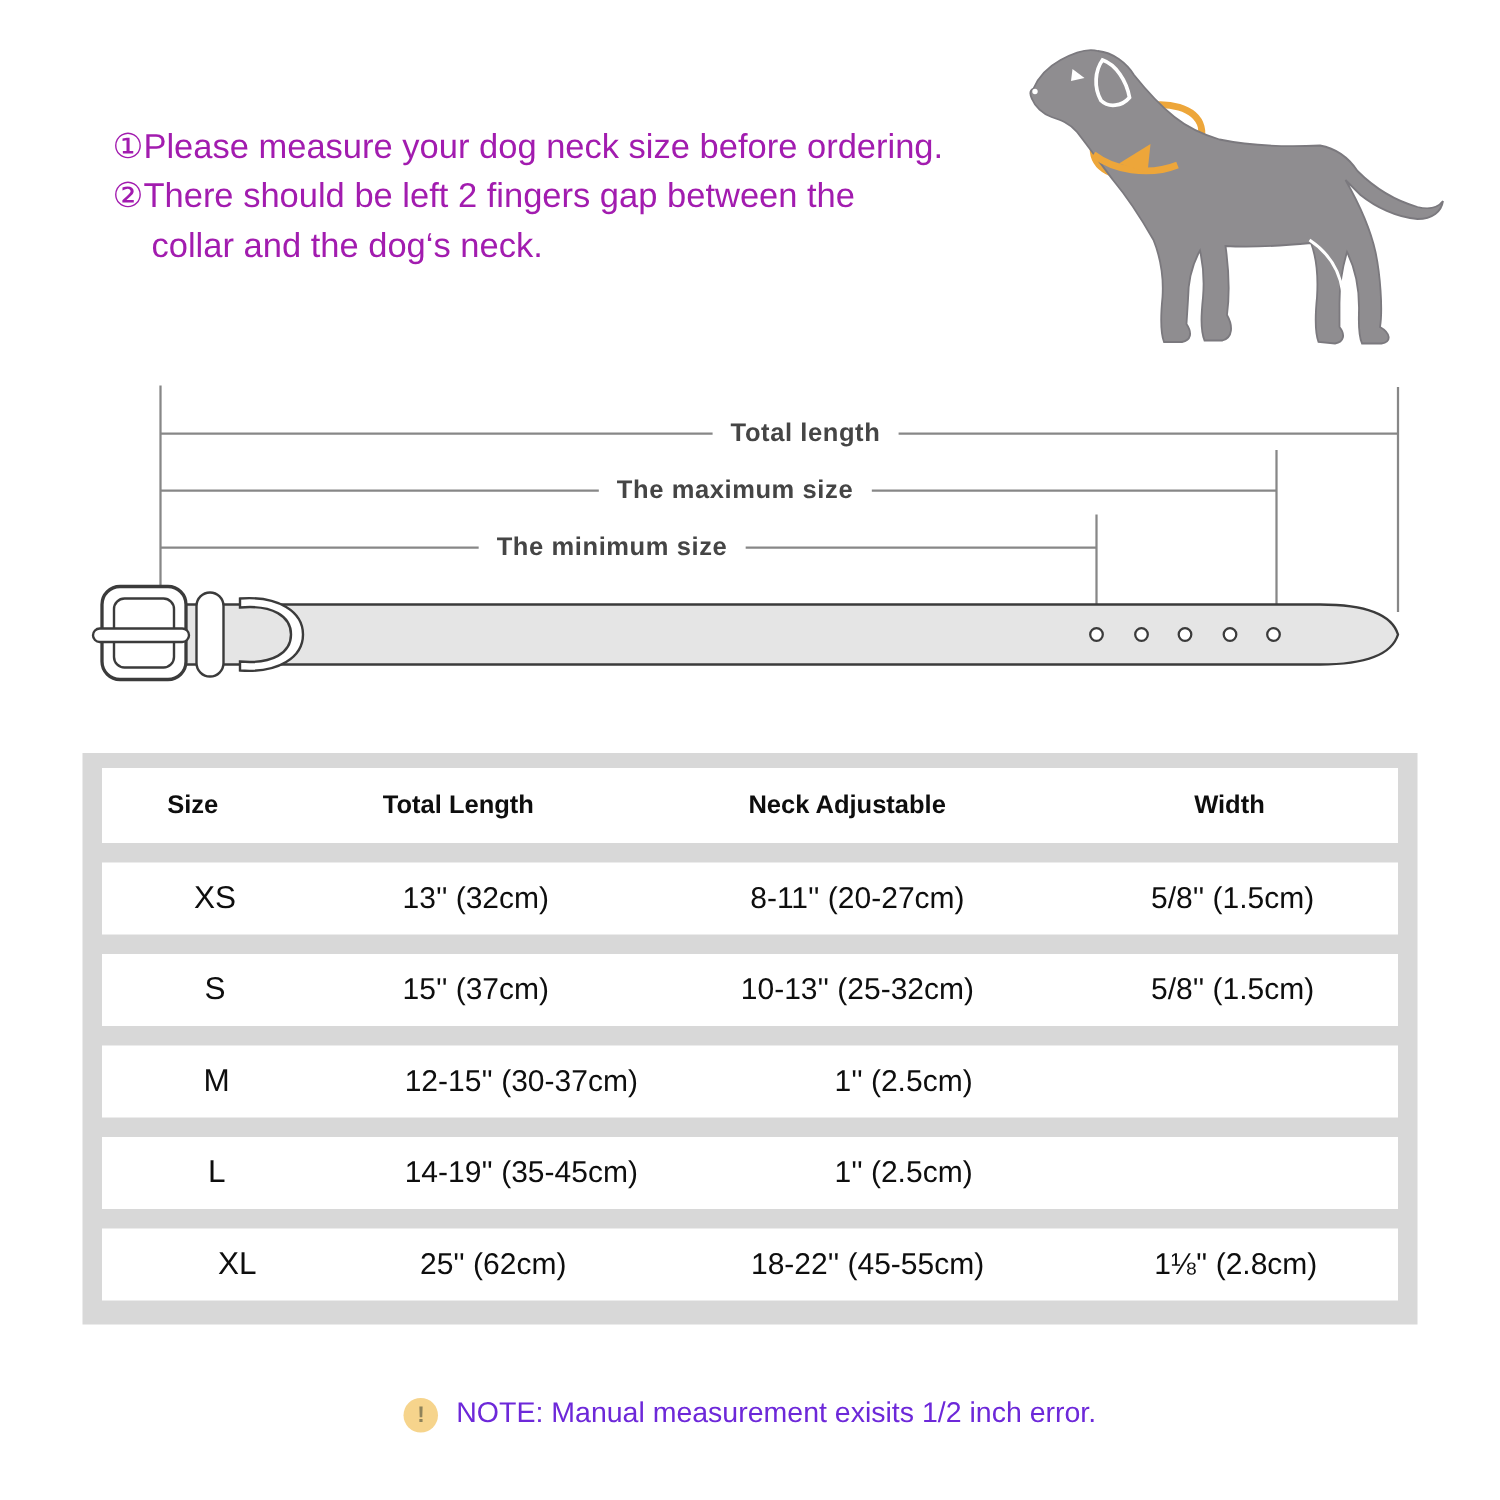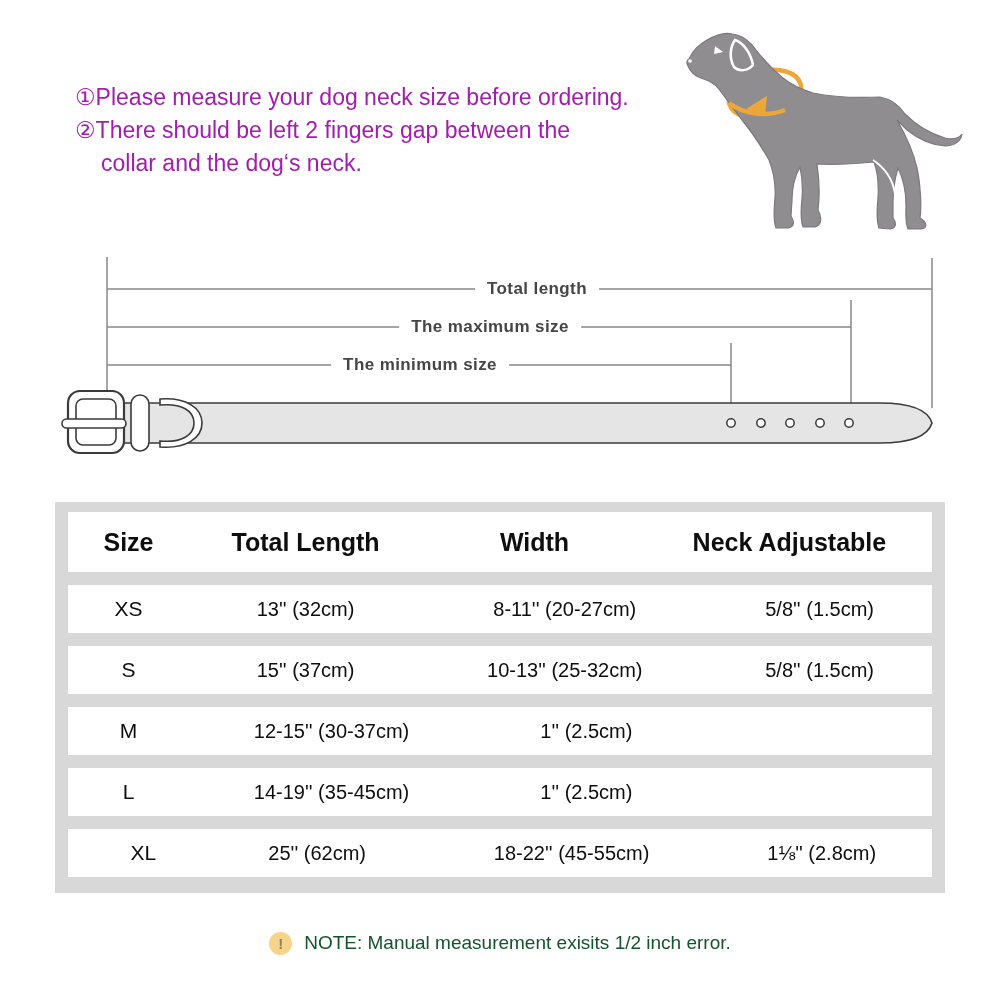--- a/index.html
+++ b/index.html
@@ -26,37 +26,37 @@
     color:#454545; white-space:nowrap;
   }
 
   
   .size-table {
     position:absolute; left:55px; top:502px; width:890px;
     box-sizing:border-box; background:#d8d8d8; padding:10px 13px 16px 13px;
   }
   .trow { background:#ffffff; display:flex; align-items:center; margin-bottom:13px; color:#0e0e0e; }
   .trow:last-child { margin-bottom:0;padding-left:16px; }
-  .trow.header { height:60px; font-weight:bold; font-size:25px; }
+  .trow.header { height:50px; font-weight:bold; font-size:17px; }
   .trow.data { height:48px; font-size:20px; }
   .tcell { text-align:center; }
   .c0 { width:14%; } .c1 { width:27%; } .c2 { width:33%; } .c3 { width:26%; }
-  .trow.data .c0 { font-size:21px; }
+  .trow.data .c0 { font-size:21px;margin-left:16px; }
 
   
   .note {
     position:absolute; left:0; top:929px; width:1000px; height:28px;
     display:flex; justify-content:center; align-items:center; gap:12px;
   }
   .note-icon {
     width:23px; height:23px; border-radius:50%; background:#f6d48c;
     color:#8f835a; font-weight:bold; font-size:15px; line-height:23px;
     text-align:center; flex:0 0 auto;
   }
-  .note-text { font-size:19px; color:#14532d; white-space:nowrap; }
+  .note-text { font-size:19px; color:#6d28d9; white-space:nowrap; }
 </style>
 </head>
 <body>
 
 <div class="canvas">
 
   <section class="instructions">
     <div class="instr-line">①Please measure your dog neck size before ordering.</div>
     <div class="instr-line">②There should be left 2 fingers gap between the</div>
     <div class="instr-line indent">collar and the dog‘s neck.</div>
@@ -149,29 +149,29 @@
       <rect x="76" y="149" width="40" height="46" rx="7" fill="none" stroke="#3b3b3b" stroke-width="1.6"></rect>
       <rect x="62" y="169" width="64" height="9" rx="4.5" fill="#ffffff" stroke="#3b3b3b" stroke-width="1.6"></rect>
 
       <rect x="131" y="145" width="18" height="56" rx="9" fill="#ffffff" stroke="#3b3b3b" stroke-width="1.6"></rect>
 
       <path d="M 160 149 C 186 147, 202 158, 202 173 C 202 188, 186 199, 160 197 L 160 191 C 182 193, 194 185, 194 173 C 194 161, 182 153, 160 155 Z" fill="#ffffff" stroke="#3b3b3b" stroke-width="1.6"></path>
     </svg>
 
     <div class="measure-label" style="left:537px; top:39px;">Total length</div>
     <div class="measure-label" style="left:490px; top:77px;">The maximum size</div>
-    <div class="measure-label" style="left:420px; top:115px;">The minimum size</div>
+    <div class="measure-label" style="left:408px; top:115px;">The minimum size</div>
   </div>
 
   <div class="size-table">
     <div class="trow header">
       <div class="tcell c0">Size</div>
       <div class="tcell c1">Total Length</div>
+      <div class="tcell c2">Neck Adjustable</div>
       <div class="tcell c3">Width</div>
-      <div class="tcell c2">Neck Adjustable</div>
     </div>
     <div class="trow data">
       <div class="tcell c0">XS</div>
       <div class="tcell c1">13'' (32cm)</div>
       <div class="tcell c2">8-11'' (20-27cm)</div>
       <div class="tcell c3">5/8'' (1.5cm)</div>
     </div>
     <div class="trow data">
       <div class="tcell c0">S</div>
       <div class="tcell c1">15'' (37cm)</div>

